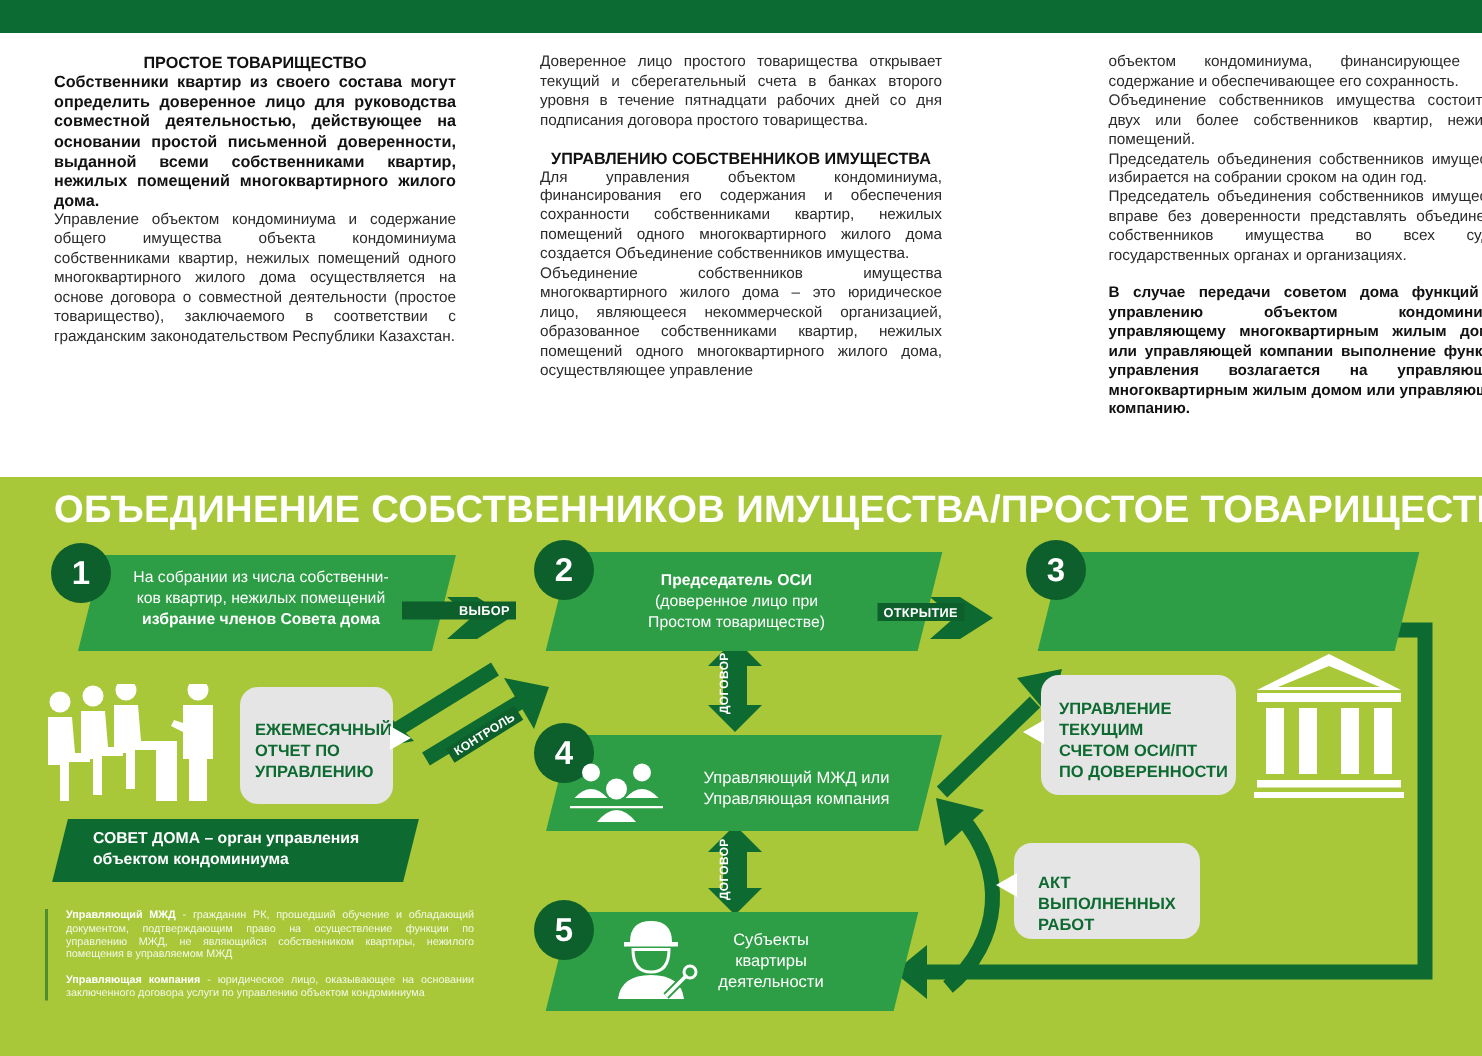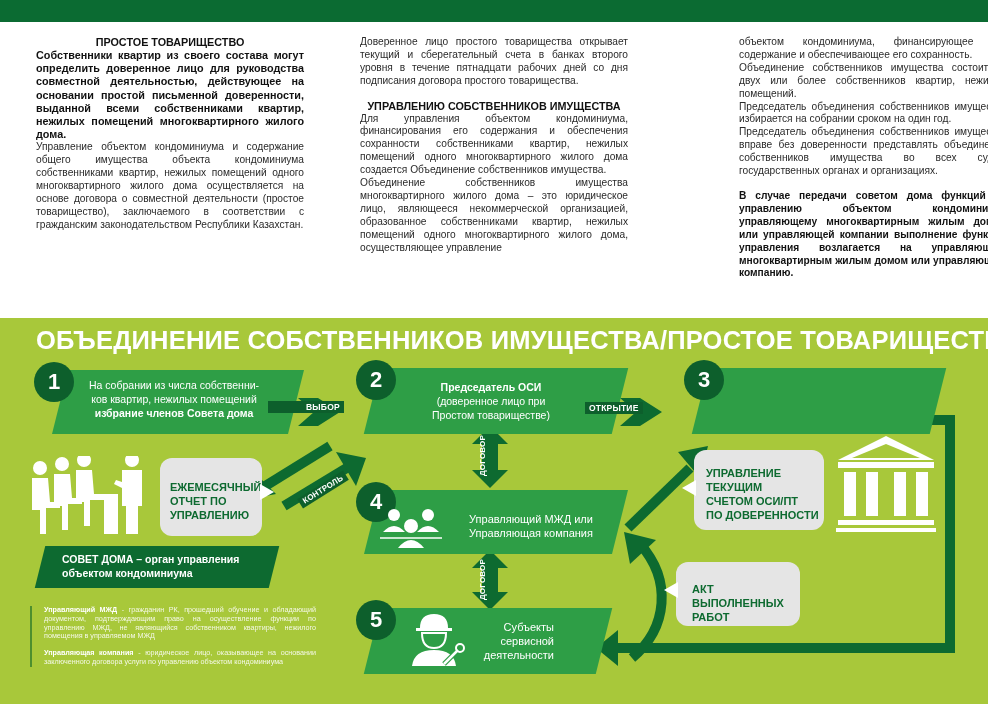--- a/index.html
+++ b/index.html
@@ -146,23 +146,23 @@
   <div class="para" style="left:372px; top:290px; width:232px; height:66px;"></div>
   <div class="num" style="left:356px; top:282px;">5</div>
   <svg class="abs" style="left:410px; top:294px;" width="56" height="56">
     <path d="M10,16 Q10,2 24,2 Q38,2 38,16 L42,16 L42,19 L6,19 L6,16 Z" fill="#fff"></path>
     <path d="M12,21 Q12,36 24,36 Q36,36 36,21 Z" fill="none" stroke="#fff" stroke-width="2"></path>
     <path d="M2,54 Q4,38 24,38 Q44,38 46,54 Z" fill="#fff"></path>
     <path d="M34,52 L48,38" stroke="#2e9e46" stroke-width="5"></path>
     <path d="M34,52 L48,38" stroke="#fff" stroke-width="2.5"></path>
     <circle cx="50" cy="36" r="4" fill="none" stroke="#fff" stroke-width="2"></circle>
   </svg>
-  <div class="ptext" style="left:474px; top:302px; width:80px; text-align:right; font-size:11px;">
+  <div class="ptext" style="left:474px; top:302px; width:80px; text-align:center; font-size:11px;">
     <div>Субъекты</div>
-    <div>сервисной</div>
+    <div>квартиры</div>
     <div>деятельности</div>
   </div>
 
   <div class="tag" style="left:458px; top:132px; transform:rotate(-90deg); font-size:8px; background:transparent;">ДОГОВОР</div>
   <div class="tag" style="left:458px; top:256px; transform:rotate(-90deg); font-size:8px; background:transparent;">ДОГОВОР</div>
   <div class="tag" style="left:296px; top:166px; transform:rotate(-32deg); font-size:8px;">КОНТРОЛЬ</div>
 
   <svg class="abs" style="left:30px; top:138px;" width="118" height="80">
     <g fill="#fff">
       <circle cx="10" cy="12" r="7"></circle>

